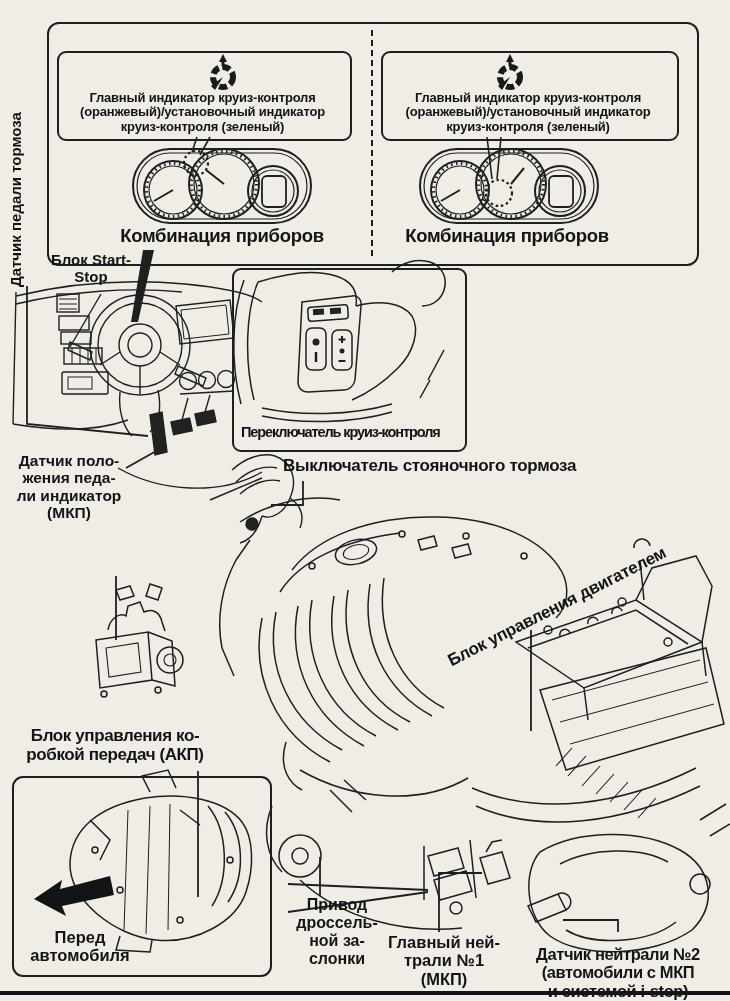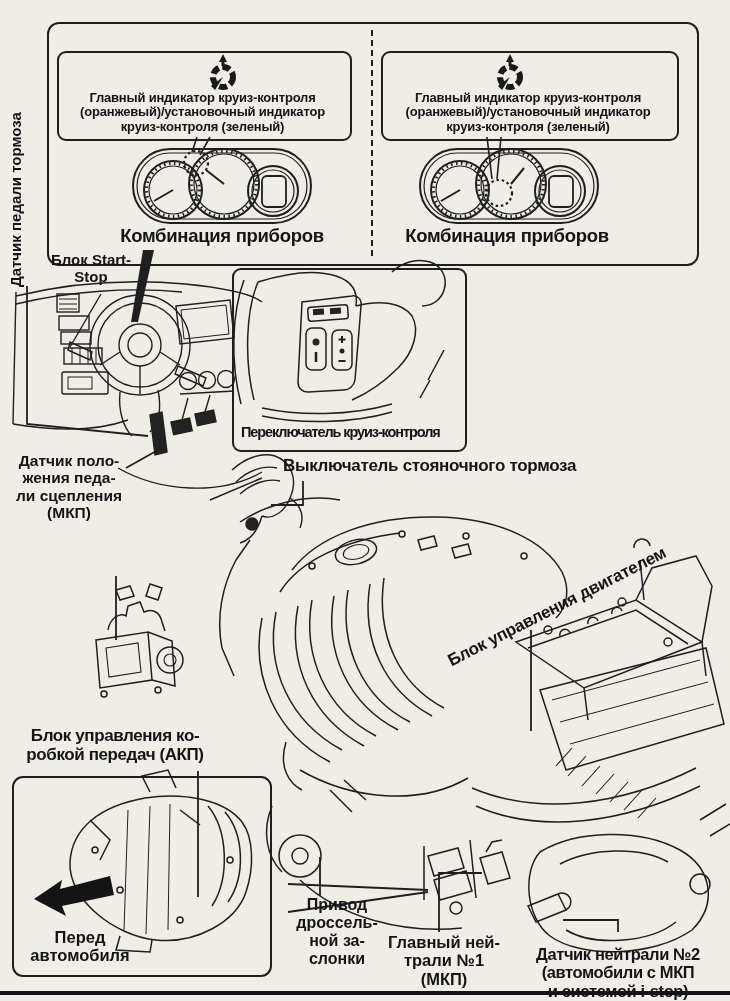--- a/index.html
+++ b/index.html
@@ -263,21 +263,21 @@
     <span class="ln">Stop</span>
   </div>
 
   <div class="lbl" style="left:241px;top:424px;font-size:14.5px;letter-spacing:-1.1px;text-align:left;">Переключатель круиз-контроля</div>
 
   <div class="lbl" style="left:283px;top:456px;font-size:17px;letter-spacing:-0.3px;text-align:center;">Выключатель стояночного тормоза</div>
 
   <div class="lbl" style="left:4px;top:452px;width:130px;font-size:15.5px;">
     <span class="ln">Датчик поло-</span>
     <span class="ln">жения педа-</span>
-    <span class="ln">ли сцепления</span>
+    <span class="ln">ли индикатор</span>
     <span class="ln">(МКП)</span>
   </div>
 
 
   <div class="lbl diag" style="left:449px;top:652px;">Блок управления двигателем</div>
 
   <div class="lbl" style="left:20px;top:928px;width:120px;font-size:16.5px;">
     <span class="ln">Перед</span>
     <span class="ln">автомобиля</span>
   </div>

